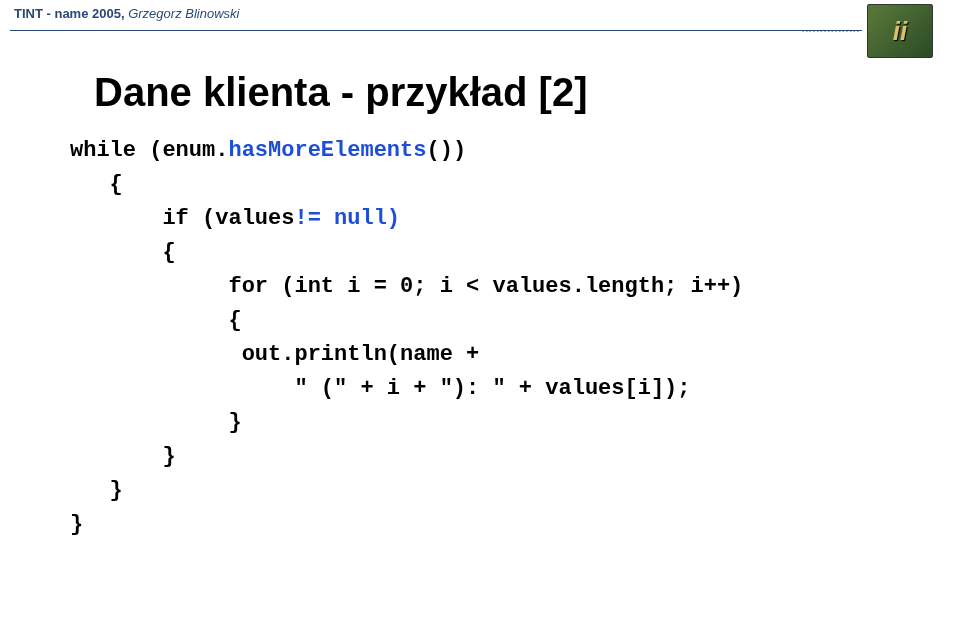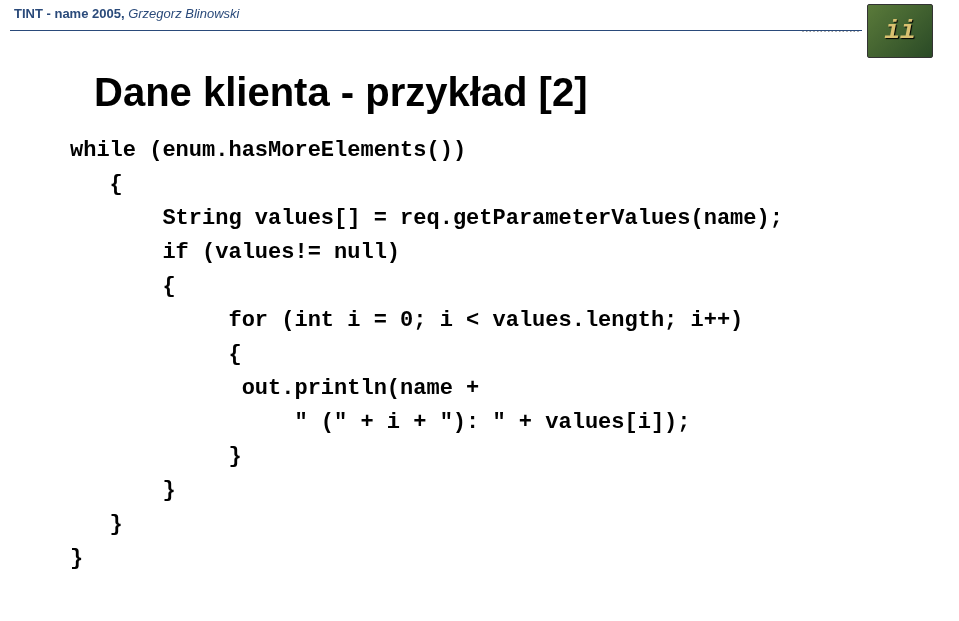--- a/index.html
+++ b/index.html
@@ -47,63 +47,62 @@
     border-radius: 2px;
     display:flex;
     align-items:center;
     justify-content:center;
   }
   .logo-inner {
     color:#d8c070;
     font-style:italic;
     font-weight:bold;
     font-size:26px;
-    font-family: Liberation Mono, monospace;
+    font-family: Liberation Sans, sans-serif;
     text-shadow: 1px 1px 1px #000;
   }
   .title {
     position: absolute;
     top: 70px;
     left: 94px;
     font-family: Arial, Helvetica, sans-serif;
     font-size: 40px;
     font-weight: bold;
     color: #000;
   }
   .code {
     position: absolute;
     top: 134px;
     left: 70px;
     font-family: "Courier New", Courier, monospace;
     font-size: 22px;
     font-weight: bold;
     line-height: 34px;
   }
-  .code .blue { color: #000000; }
+  .code .blue { color: #1d4ed8; }
 </style>
 </head>
 <body>
 
 <div class="header-text">
   <span class="bold">TINT - name 2005,</span>
   <span class="italic">Grzegorz Blinowski</span>
 </div>
 <div class="header-line"></div>
 <div class="header-dots">- - - - - - - - - - - - - - - -</div>
 
 <div class="logo">
   <span class="logo-inner">ii</span>
 </div>
 
 <div class="title">Dane klienta - przykład [2]</div>
 
 <div class="code">
 <div><span>while (enum.</span><span class="blue">hasMoreElements</span><span>())</span></div>
 <div>&nbsp;&nbsp;&nbsp;<span>{</span></div>
-<div>&nbsp;&nbsp;&nbsp;&nbsp;&nbsp;&nbsp;&nbsp;<span>String values[] = req.</span><span class="blue">getParameterValues</span><span>(name);</span></div>
 <div>&nbsp;&nbsp;&nbsp;&nbsp;&nbsp;&nbsp;&nbsp;<span>if (values</span><span class="blue">!= null)</span></div>
 <div>&nbsp;&nbsp;&nbsp;&nbsp;&nbsp;&nbsp;&nbsp;<span>{</span></div>
 <div>&nbsp;&nbsp;&nbsp;&nbsp;&nbsp;&nbsp;&nbsp;&nbsp;&nbsp;&nbsp;&nbsp;&nbsp;<span>for (int i = 0; i &lt; values.length; i++)</span></div>
 <div>&nbsp;&nbsp;&nbsp;&nbsp;&nbsp;&nbsp;&nbsp;&nbsp;&nbsp;&nbsp;&nbsp;&nbsp;<span>{</span></div>
 <div>&nbsp;&nbsp;&nbsp;&nbsp;&nbsp;&nbsp;&nbsp;&nbsp;&nbsp;&nbsp;&nbsp;&nbsp;&nbsp;<span>out.println(name +</span></div>
 <div>&nbsp;&nbsp;&nbsp;&nbsp;&nbsp;&nbsp;&nbsp;&nbsp;&nbsp;&nbsp;&nbsp;&nbsp;&nbsp;&nbsp;&nbsp;&nbsp;&nbsp;<span>" (" + i + "): " + values[i]);</span></div>
 <div>&nbsp;&nbsp;&nbsp;&nbsp;&nbsp;&nbsp;&nbsp;&nbsp;&nbsp;&nbsp;&nbsp;&nbsp;<span>}</span></div>
 <div>&nbsp;&nbsp;&nbsp;&nbsp;&nbsp;&nbsp;&nbsp;<span>}</span></div>
 <div>&nbsp;&nbsp;&nbsp;<span>}</span></div>
 <div><span>}</span></div>

